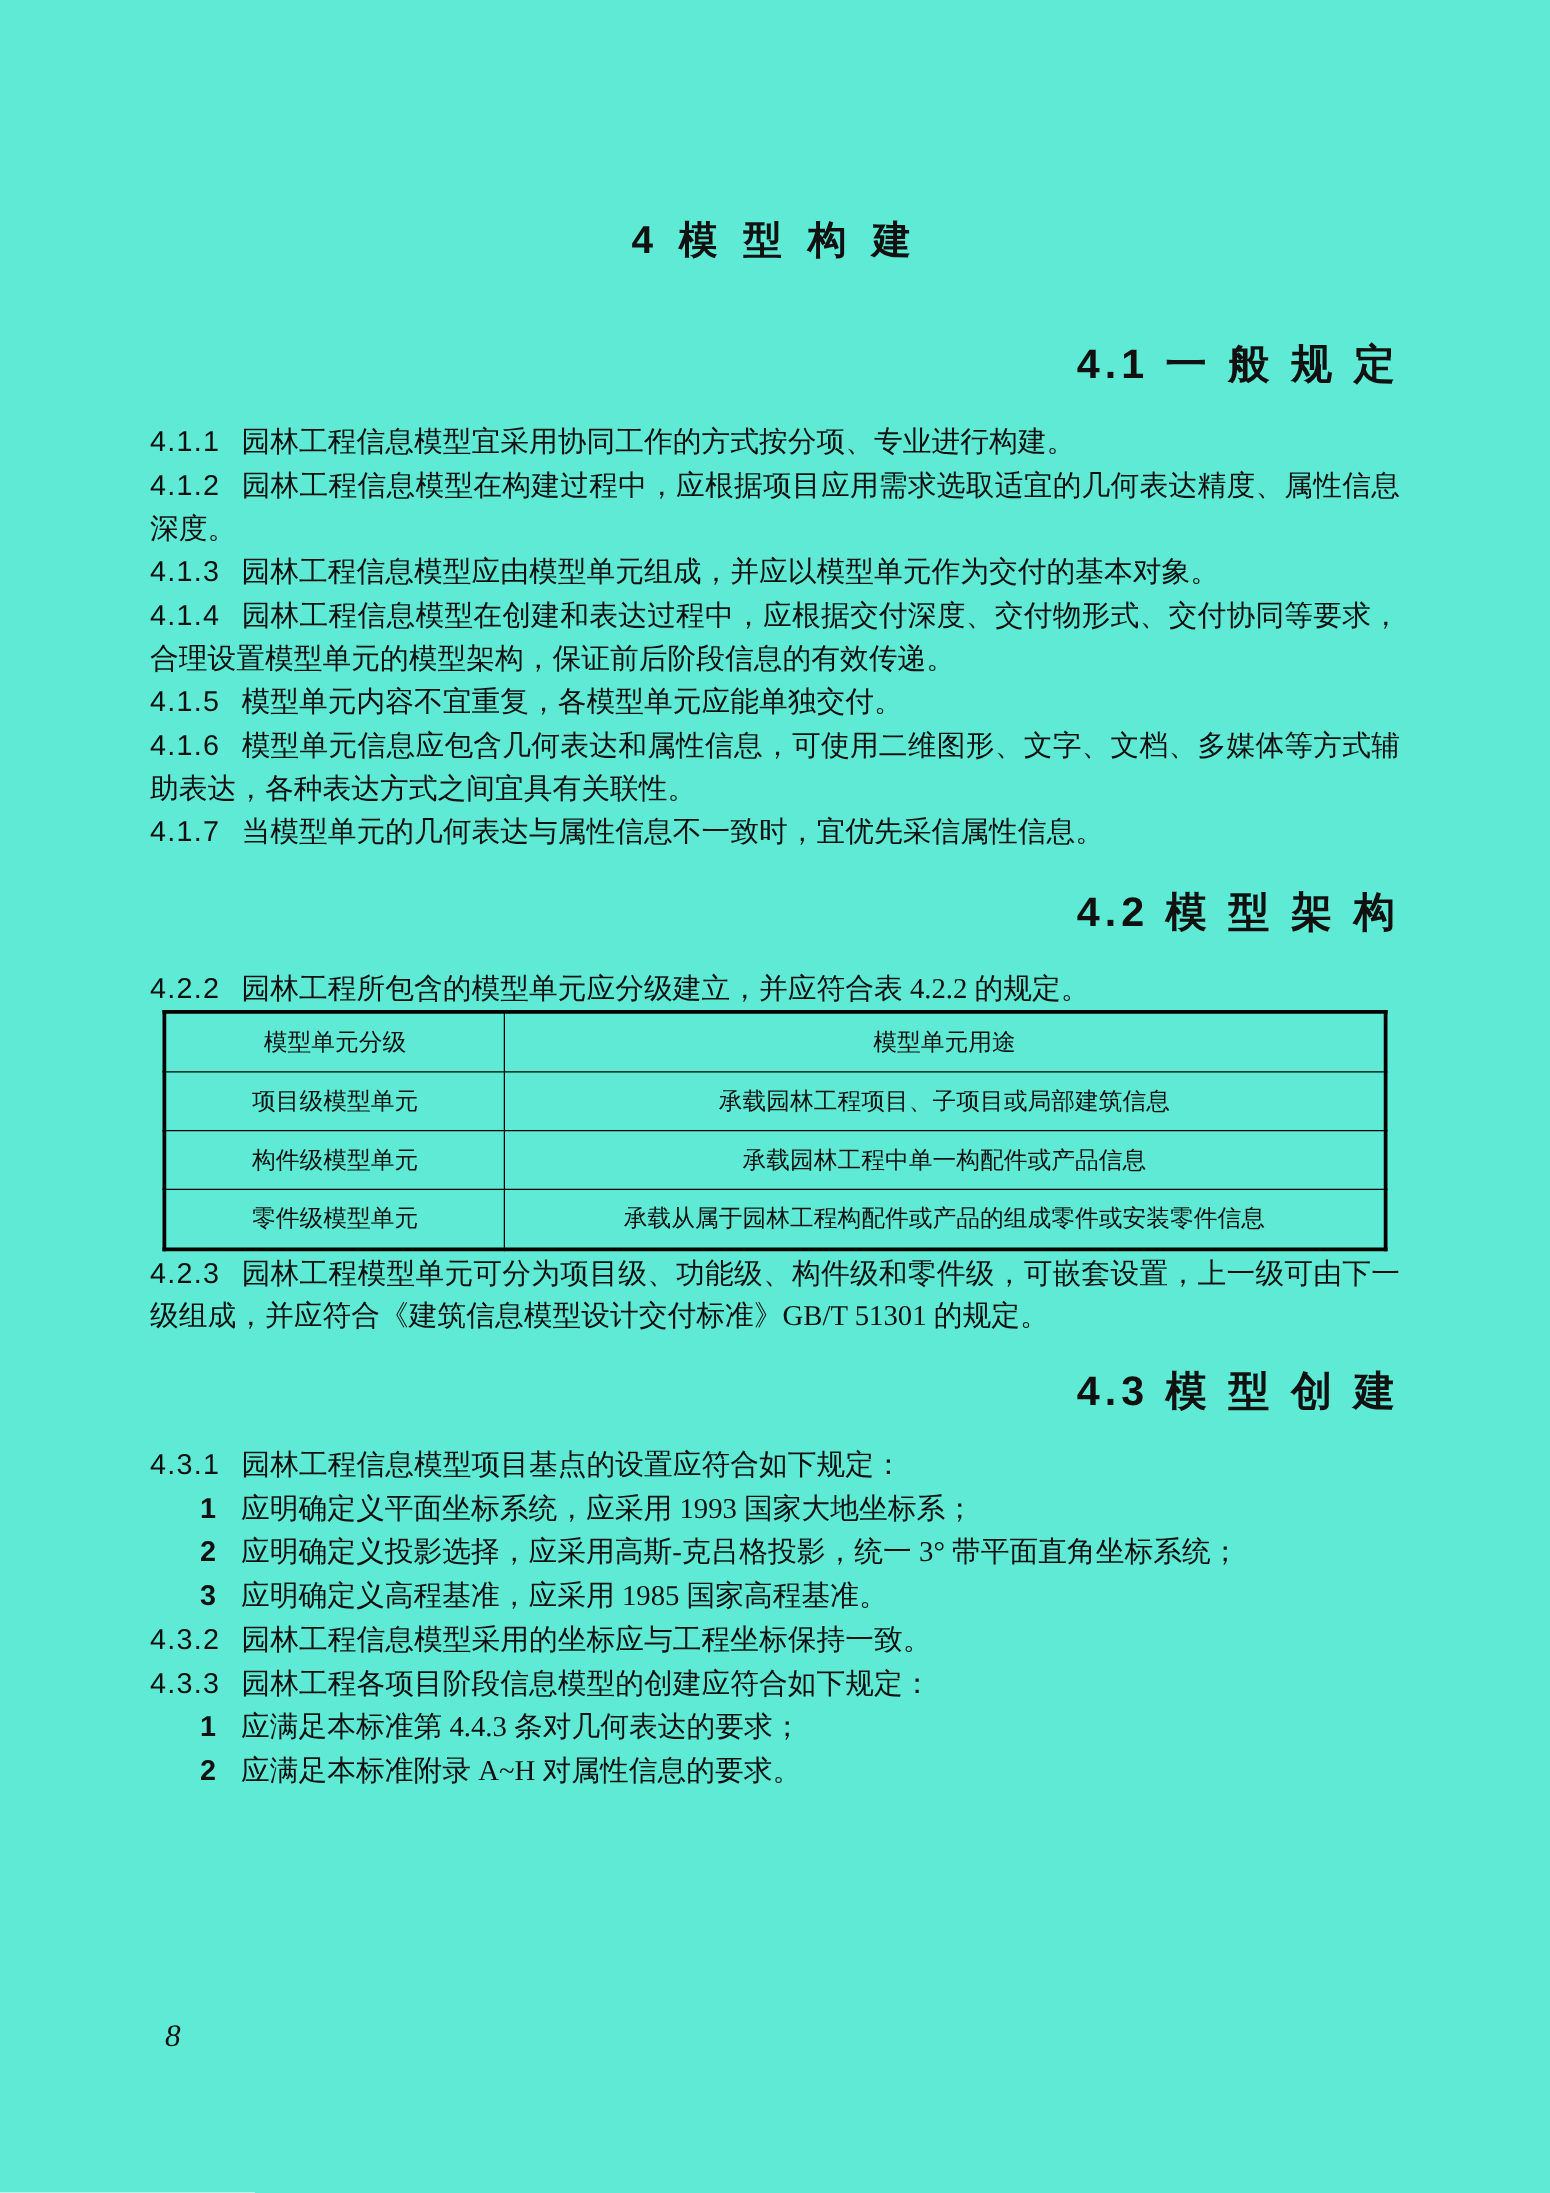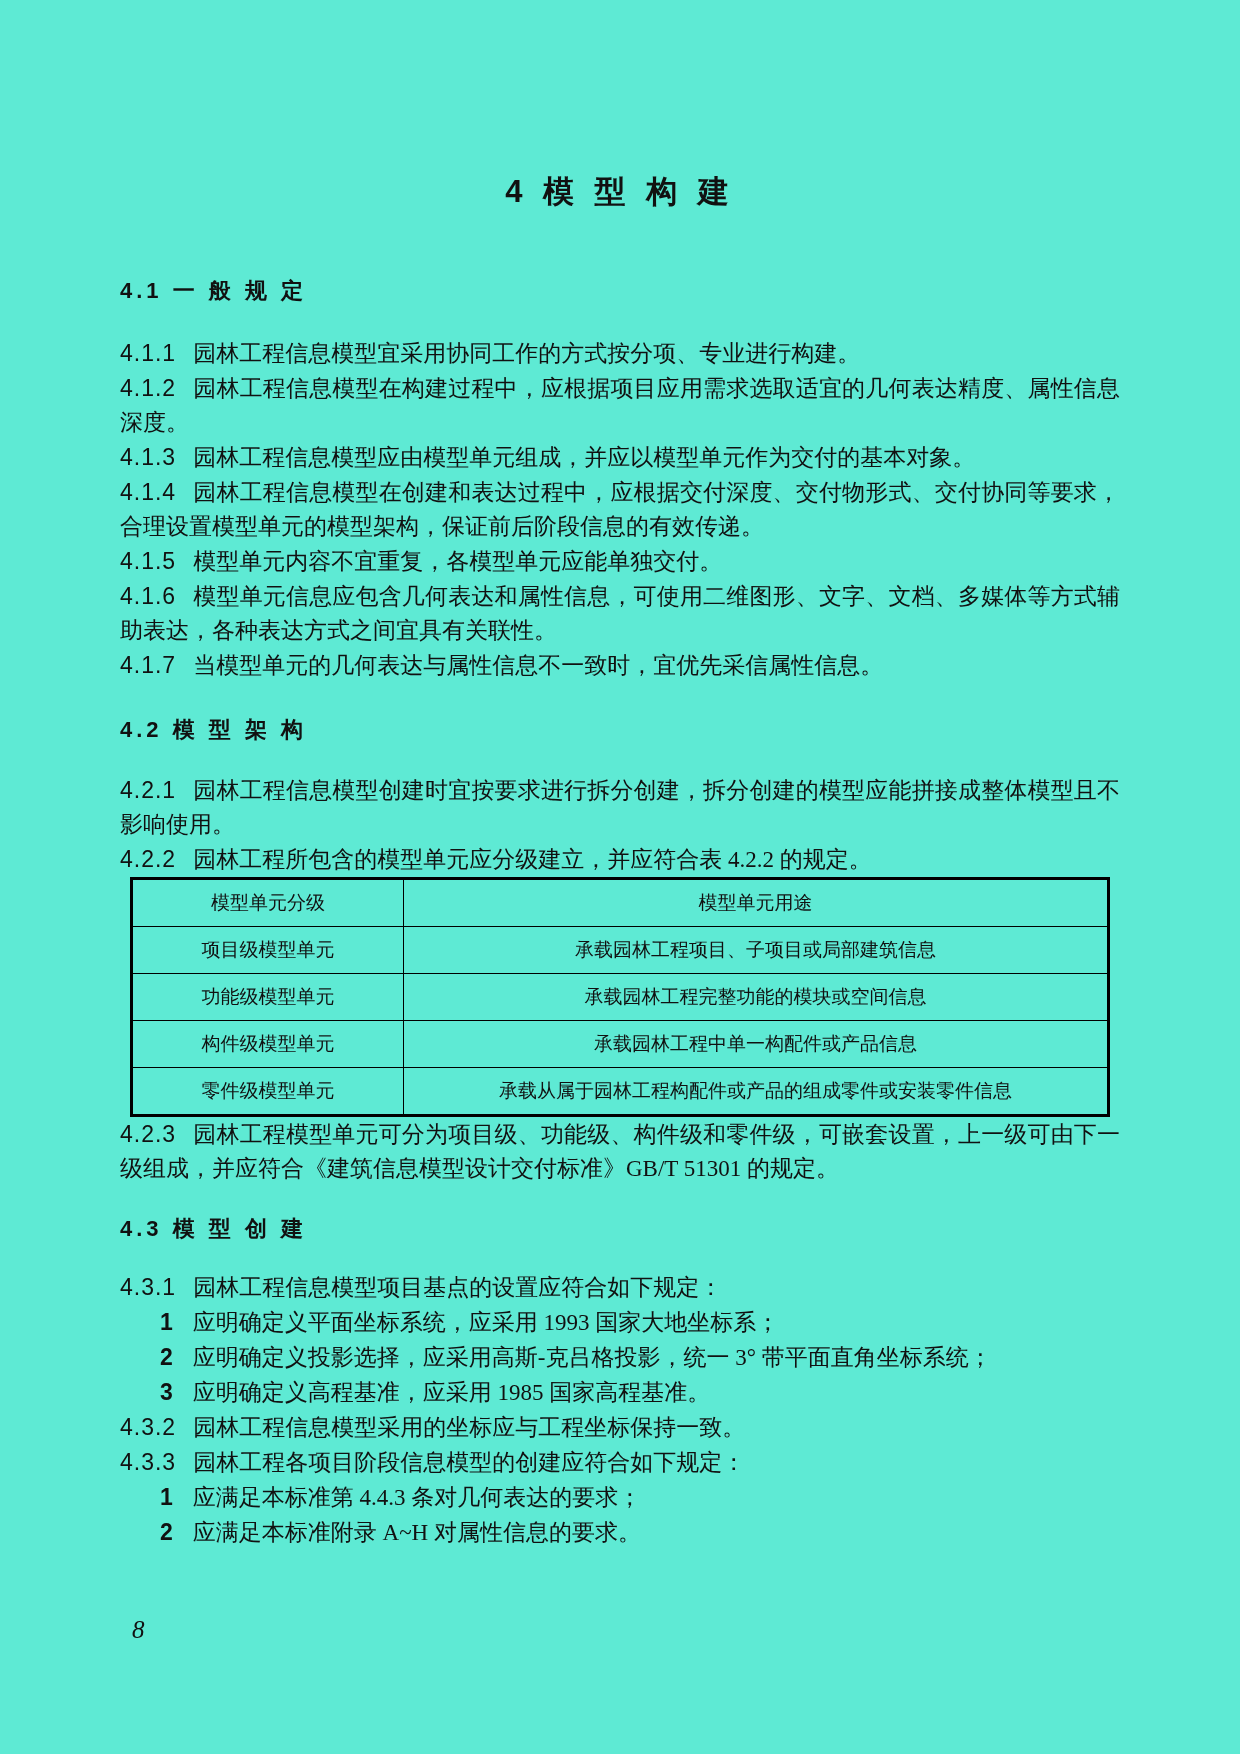--- a/index.html
+++ b/index.html
@@ -18,23 +18,23 @@
   h1.chapter-title {
     margin: 0;
     font-size: 31px;
     font-weight: bold;
     text-align: center;
     letter-spacing: 6px;
     line-height: 40px;
     font-family: "Liberation Sans", "DejaVu Sans", sans-serif;
   }
   h2.section-heading {
-    font-size: 22px;
+    font-size: 33px;
     font-weight: bold;
-    text-align: left;
+    text-align: right;
     letter-spacing: 4px;
     line-height: 34px;
     font-family: "Liberation Sans", "DejaVu Sans", sans-serif;
   }
   h2.h-41 { margin: 62px 0 28px 0; }
   h2.h-42 { margin: 30px 0 26px 0; }
   h2.h-43 { margin: 26px 0 24px 0; }
   p.clause {
     margin: 0;
     font-size: 23px;
@@ -109,41 +109,36 @@
   <p class="clause"><span class="cnum">4.1.1</span><span class="ctext">园林工程信息模型宜采用协同工作的方式按分项、专业进行构建。</span></p>
   <p class="clause"><span class="cnum">4.1.2</span><span class="ctext">园林工程信息模型在构建过程中，应根据项目应用需求选取适宜的几何表达精度、属性信息深度。</span></p>
   <p class="clause"><span class="cnum">4.1.3</span><span class="ctext">园林工程信息模型应由模型单元组成，并应以模型单元作为交付的基本对象。</span></p>
   <p class="clause"><span class="cnum">4.1.4</span><span class="ctext">园林工程信息模型在创建和表达过程中，应根据交付深度、交付物形式、交付协同等要求，合理设置模型单元的模型架构，保证前后阶段信息的有效传递。</span></p>
   <p class="clause"><span class="cnum">4.1.5</span><span class="ctext">模型单元内容不宜重复，各模型单元应能单独交付。</span></p>
   <p class="clause"><span class="cnum">4.1.6</span><span class="ctext">模型单元信息应包含几何表达和属性信息，可使用二维图形、文字、文档、多媒体等方式辅助表达，各种表达方式之间宜具有关联性。</span></p>
   <p class="clause"><span class="cnum">4.1.7</span><span class="ctext">当模型单元的几何表达与属性信息不一致时，宜优先采信属性信息。</span></p>
 
   <h2 class="section-heading h-42">4.2 模 型 架 构</h2>
 
-  <p class="clause"><span class="cnum">4.2.1</span><span class="ctext">园林工程信息模型创建时宜按要求进行拆分创建，拆分创建的模型应能拼接成整体模型且不影响使用。</span></p>
   <p class="clause"><span class="cnum">4.2.2</span><span class="ctext">园林工程所包含的模型单元应分级建立，并应符合表 4.2.2 的规定。</span></p>
 
 
   <table class="unit-table">
     <colgroup>
         <col class="c1">
         <col class="c2">
       </colgroup>
     <tbody>
         <tr>
       <th>模型单元分级</th>
       <th>模型单元用途</th>
     </tr>
     <tr>
       <td>项目级模型单元</td>
       <td>承载园林工程项目、子项目或局部建筑信息</td>
-    </tr>
-    <tr>
-      <td>功能级模型单元</td>
-      <td>承载园林工程完整功能的模块或空间信息</td>
     </tr>
     <tr>
       <td>构件级模型单元</td>
       <td>承载园林工程中单一构配件或产品信息</td>
     </tr>
     <tr>
       <td>零件级模型单元</td>
       <td>承载从属于园林工程构配件或产品的组成零件或安装零件信息</td>
     </tr>
   </tbody>

